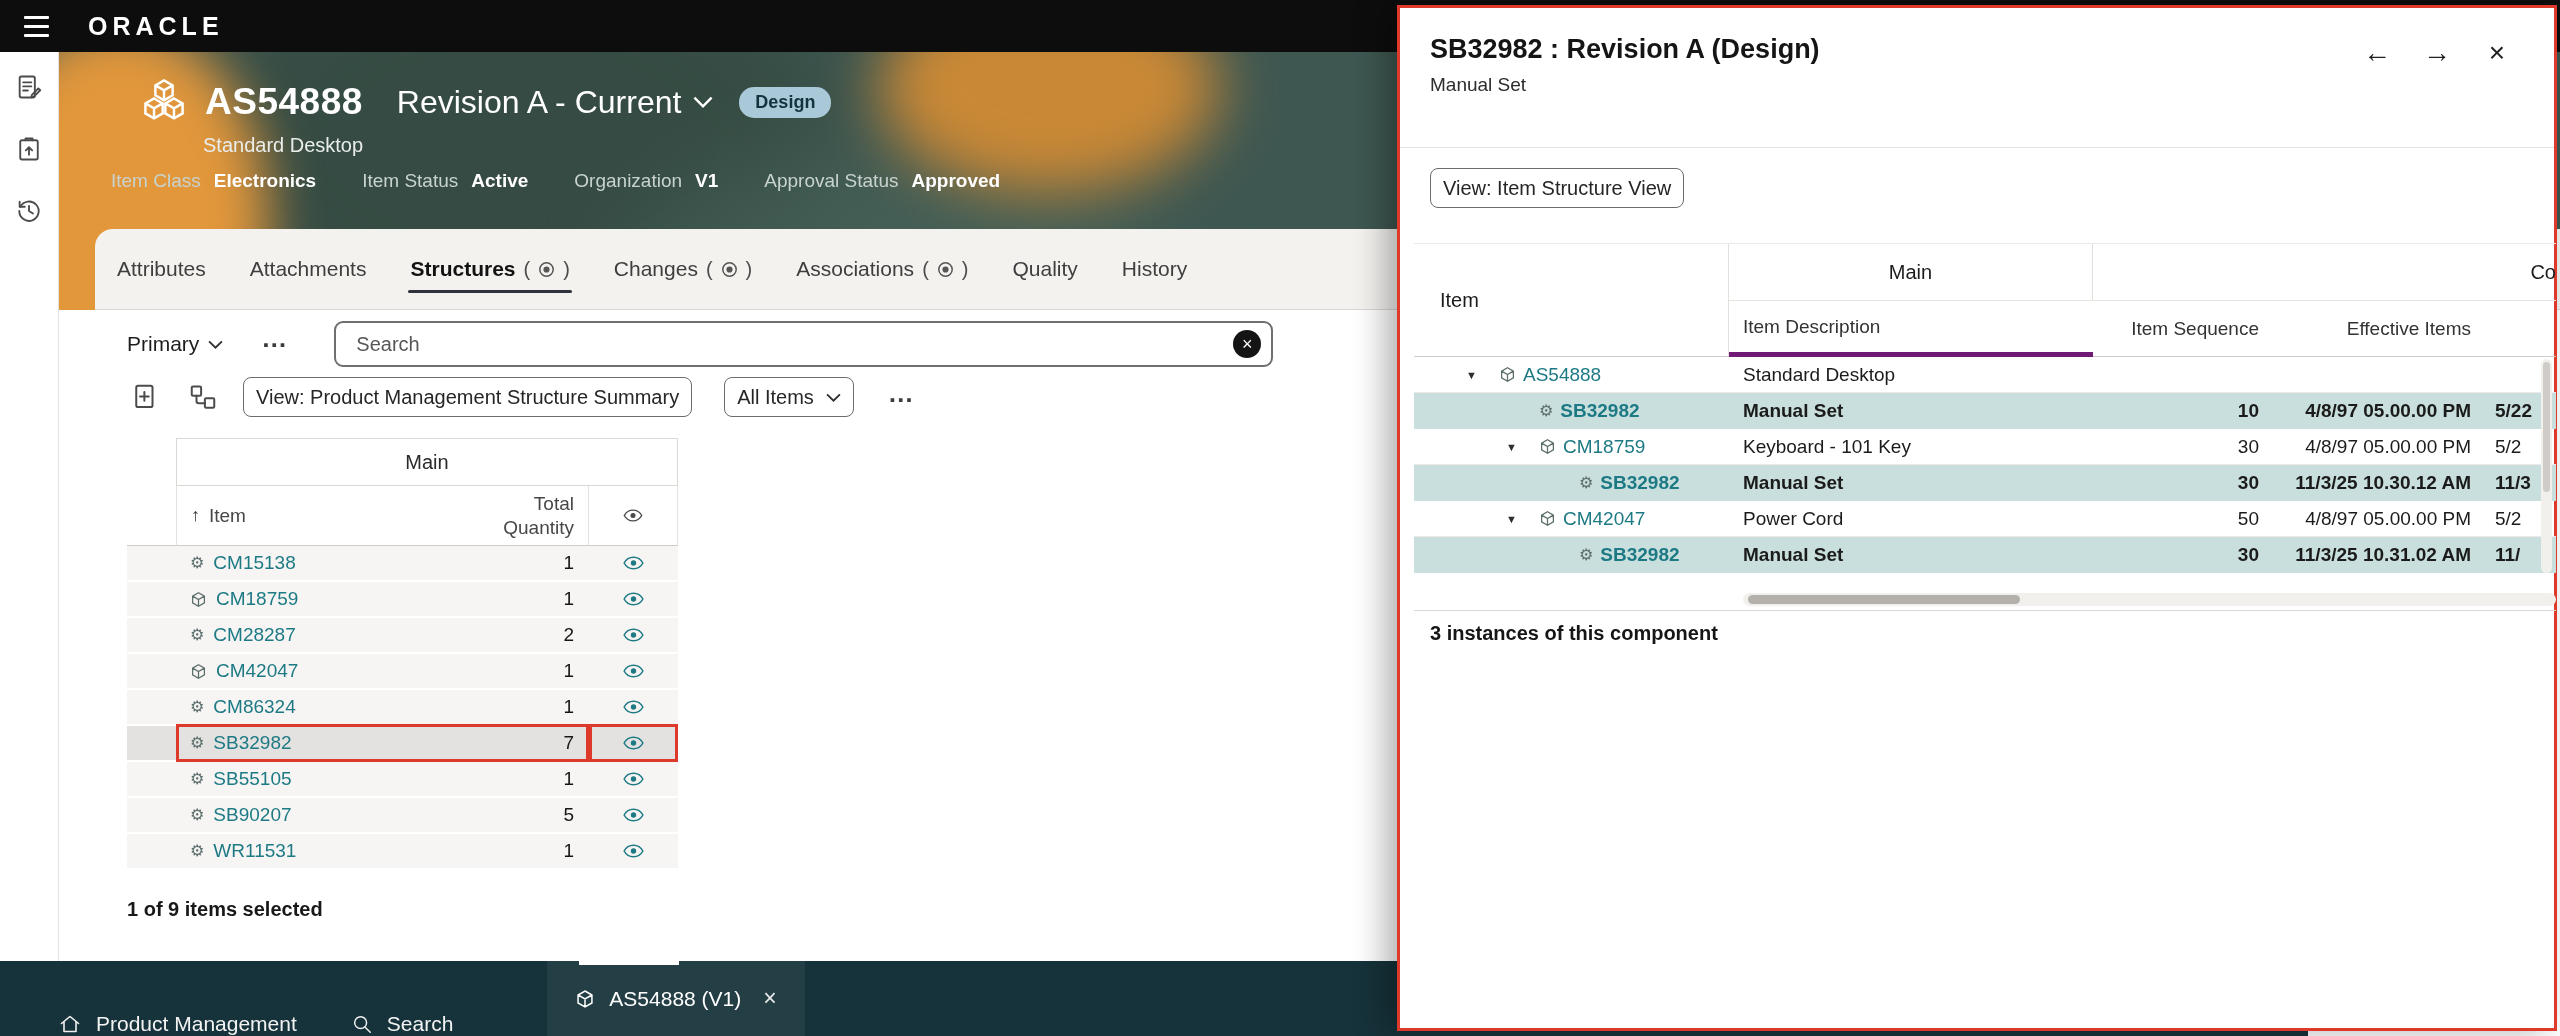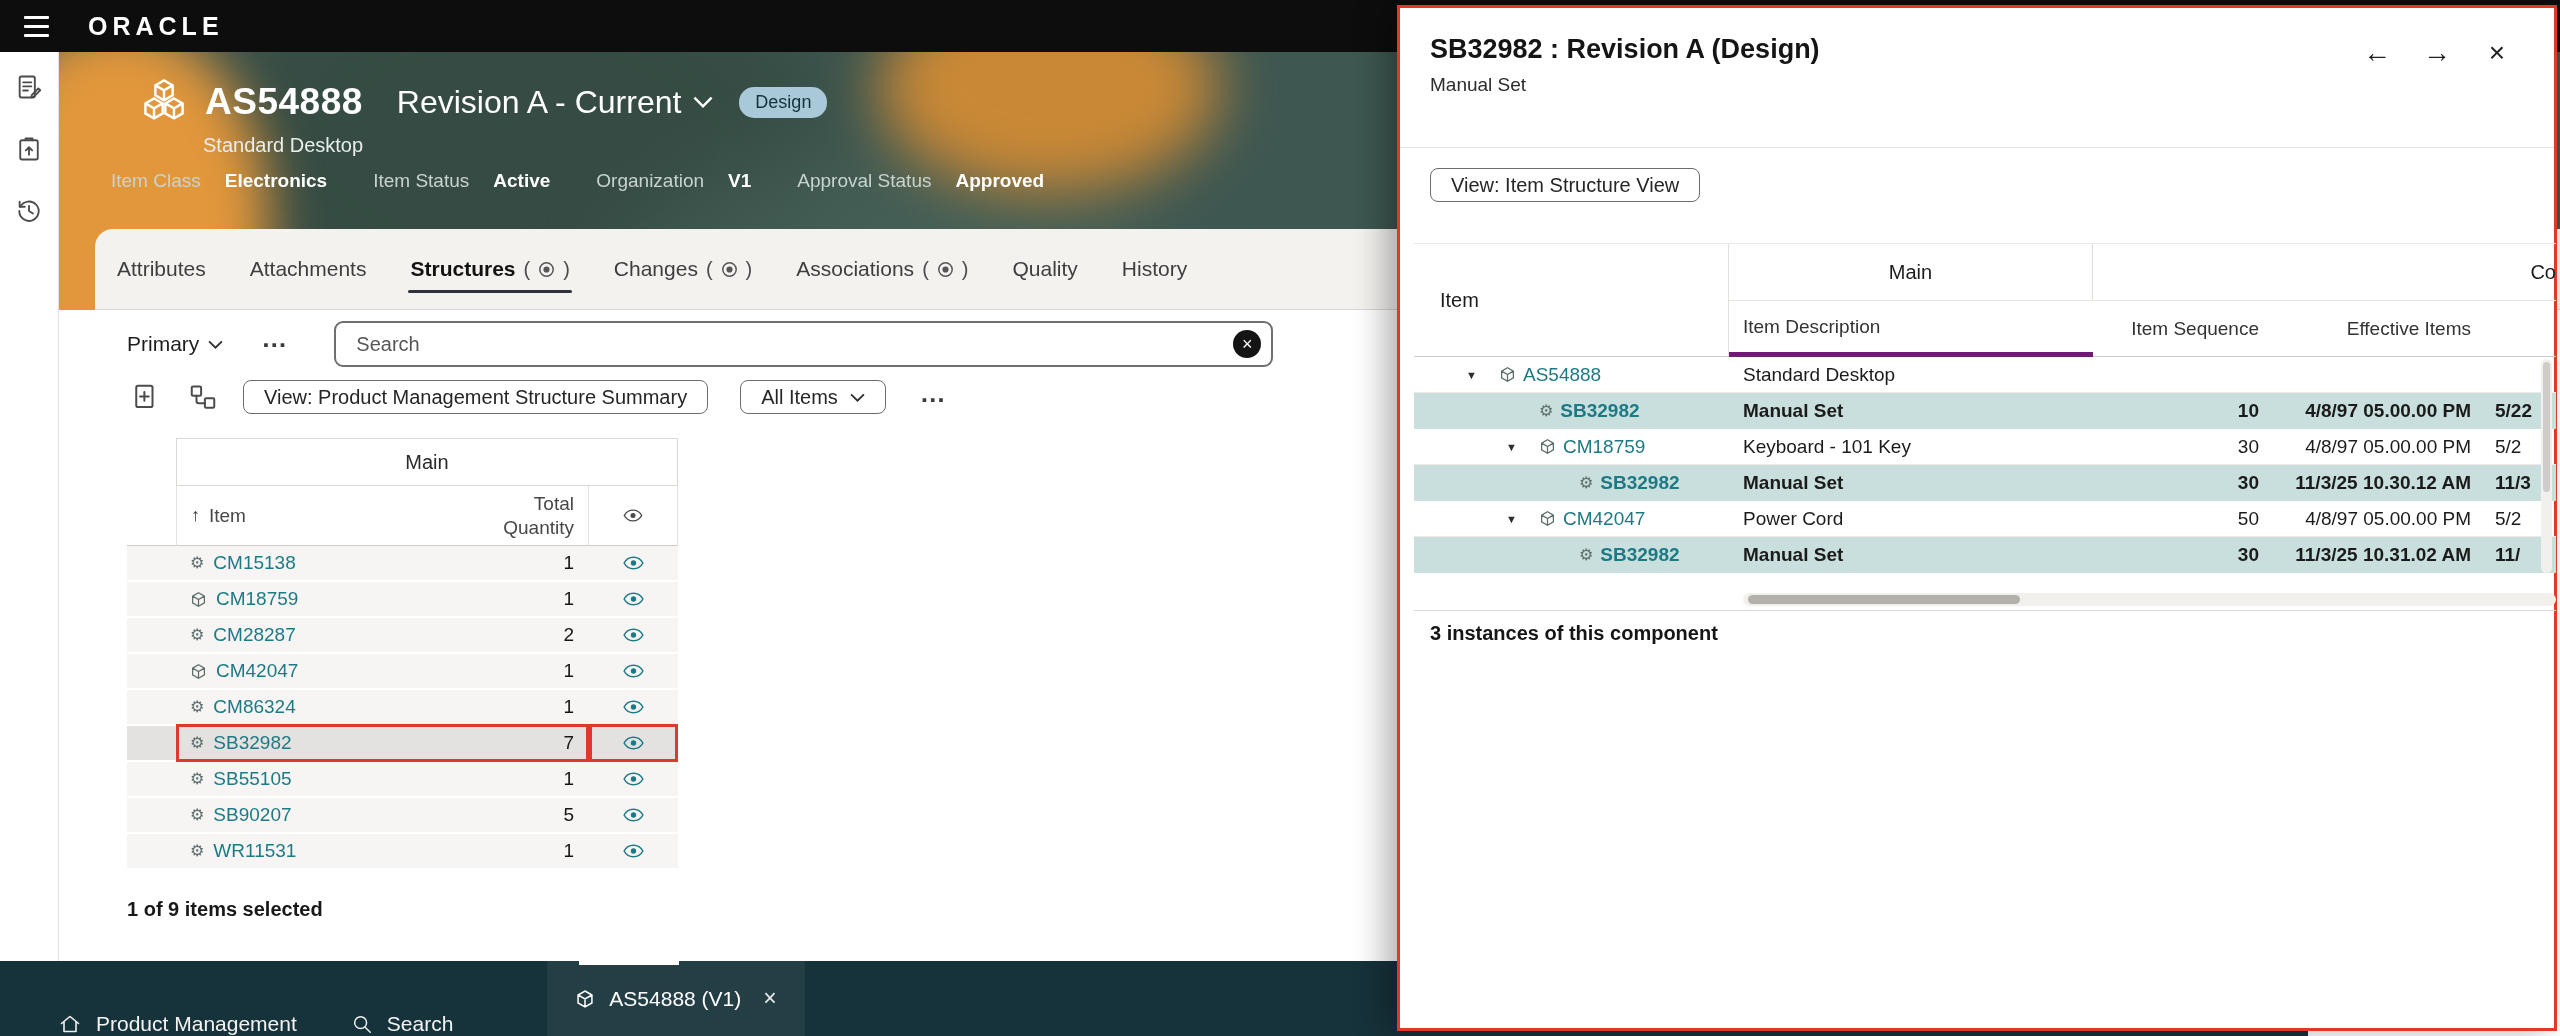--- a/index.html
+++ b/index.html
@@ -21,24 +21,24 @@
   
   .banner{position:absolute;left:59px;top:52px;width:2501px;height:258px;background:var(--banner,#3e5751);overflow:hidden;z-index:0}
   .dec{position:absolute;border-radius:50%;pointer-events:none}
   .dec.t1{left:140px;top:-120px;width:640px;height:430px;background:#33483f;filter:blur(46px);opacity:.75}
   .dec.t2{left:560px;top:90px;width:560px;height:320px;background:#49645a;filter:blur(50px);opacity:.6}
   .dec.o1{left:-90px;top:-30px;width:300px;height:400px;background:#e2973b;filter:blur(26px)}
   .dec.o2{left:820px;top:-70px;width:340px;height:210px;background:#d98e33;filter:blur(30px);opacity:.9}
   .banner-row1{position:absolute;left:82px;top:26px;height:48px;display:flex;align-items:center;z-index:3}
   .banner h1{font-size:37px;font-weight:700;color:#fff;margin:0 0 0 18px;letter-spacing:.5px}
   .rev{margin-left:34px;display:flex;align-items:center;gap:12px;background:none;border:0;color:#fff;font-size:32px;font-weight:400;padding:0}
-  .badge{margin-left:26px;background:var(--badge,#a9c8d8);color:#14333e;font-size:18px;font-weight:400;padding:5px 16px;border-radius:15px}
+  .badge{margin-left:26px;background:var(--badge,#a9c8d8);color:#14333e;font-size:18px;font-weight:700;padding:5px 16px;border-radius:15px}
   .banner-sub{position:absolute;left:144px;top:82px;color:#e9edeb;font-size:20px;z-index:3}
   .banner-meta{position:absolute;left:52px;top:118px;display:flex;gap:46px;z-index:3;align-items:center}
-  .banner-meta .m{display:flex;gap:24px;align-items:baseline}
+  .banner-meta .m{display:flex;gap:13px;align-items:baseline}
   .banner-meta .l{color:#c8d3cf;font-size:19px}
   .banner-meta .v{color:#fff;font-size:19px;font-weight:700}
 
   
   .tabbar{position:absolute;left:95px;top:229px;width:2465px;height:81px;background:#f4f2ef;border-radius:18px 0 0 0;border-bottom:1px solid #dad7d3;display:flex;align-items:center;z-index:2;box-sizing:border-box}
   .tab{height:100%;display:flex;align-items:center;gap:8px;padding:0 22px;background:none;border:0;font-size:21px;color:#3e3e3e;position:relative}
   .tab .paren{color:#4c4c4c;font-size:20px}
   .tab .ticon{display:flex;align-items:center}
   .tab.active .lbl{font-weight:700;color:#121212}
   .tab.active::after{content:"";position:absolute;left:20px;right:20px;bottom:16px;height:3px;background:#2e333c;border-radius:2px}
@@ -47,21 +47,21 @@
   .content{position:absolute;left:59px;top:310px;width:2501px;height:651px;background:#fff;z-index:1}
   .filter-row{position:absolute;left:68px;top:10px;height:48px;display:flex;align-items:center}
   .dd{display:flex;align-items:center;gap:9px;background:none;border:0;font-size:21px;font-weight:500;color:#1d1d1d;padding:0}
   .more{background:none;border:0;font-size:26px;font-weight:700;color:#3c3c3c;letter-spacing:1px;margin-left:38px;transform:translateY(-6px);padding:0}
   .search{margin-left:46px;width:939px;height:46px;border:2px solid #6f6f6f;border-radius:9px;display:flex;align-items:center;padding:0 10px 0 18px;box-sizing:border-box;background:#fff}
   .search input{flex:1;border:0;outline:0;font-size:20px;color:#2b2b2b;background:none}
   .search input::placeholder{color:#575757}
   .clear{width:28px;height:28px;border-radius:50%;border:0;background:#141414;color:#fff;font-size:18px;line-height:1;display:flex;align-items:center;justify-content:center;padding:0}
   .toolbar-row{position:absolute;left:68px;top:64px;height:46px;display:flex;align-items:center}
   .iconbtn{width:36px;height:36px;background:none;border:0;display:flex;align-items:center;justify-content:center;margin-right:22px;padding:0}
-  .btn{height:34px;background:#fff;border:1px solid #6d6c6a;border-radius:8px;font-size:20px;color:#262626;padding:0 20px;display:flex;align-items:center;gap:12px}
+  .btn{height:40px;background:#fff;border:1px solid #6d6c6a;border-radius:8px;font-size:20px;color:#262626;padding:0 12px;display:flex;align-items:center;gap:12px}
   .btn.scope{margin-left:32px}
   .tb-more{margin-left:34px;transform:translateY(-4px)}
 
   
   .ltable{position:absolute;left:68px;top:128px;width:551px}
   .tg-row{display:grid;grid-template-columns:49px 502px;height:48px}
   .tg-main{border:1px solid #dcd8d4;display:flex;align-items:center;justify-content:center;font-size:20px;color:#2a2a2a;box-sizing:border-box;background:#fff}
   .th-row{display:grid;grid-template-columns:49px 298px 114px 90px;height:60px}
   .th{border-bottom:1px solid #cfccc8;display:flex;align-items:center;font-size:19px;color:#474747;box-sizing:border-box}
   .th.c1{padding-left:14px;gap:9px;border-left:1px solid #e5e2de}

